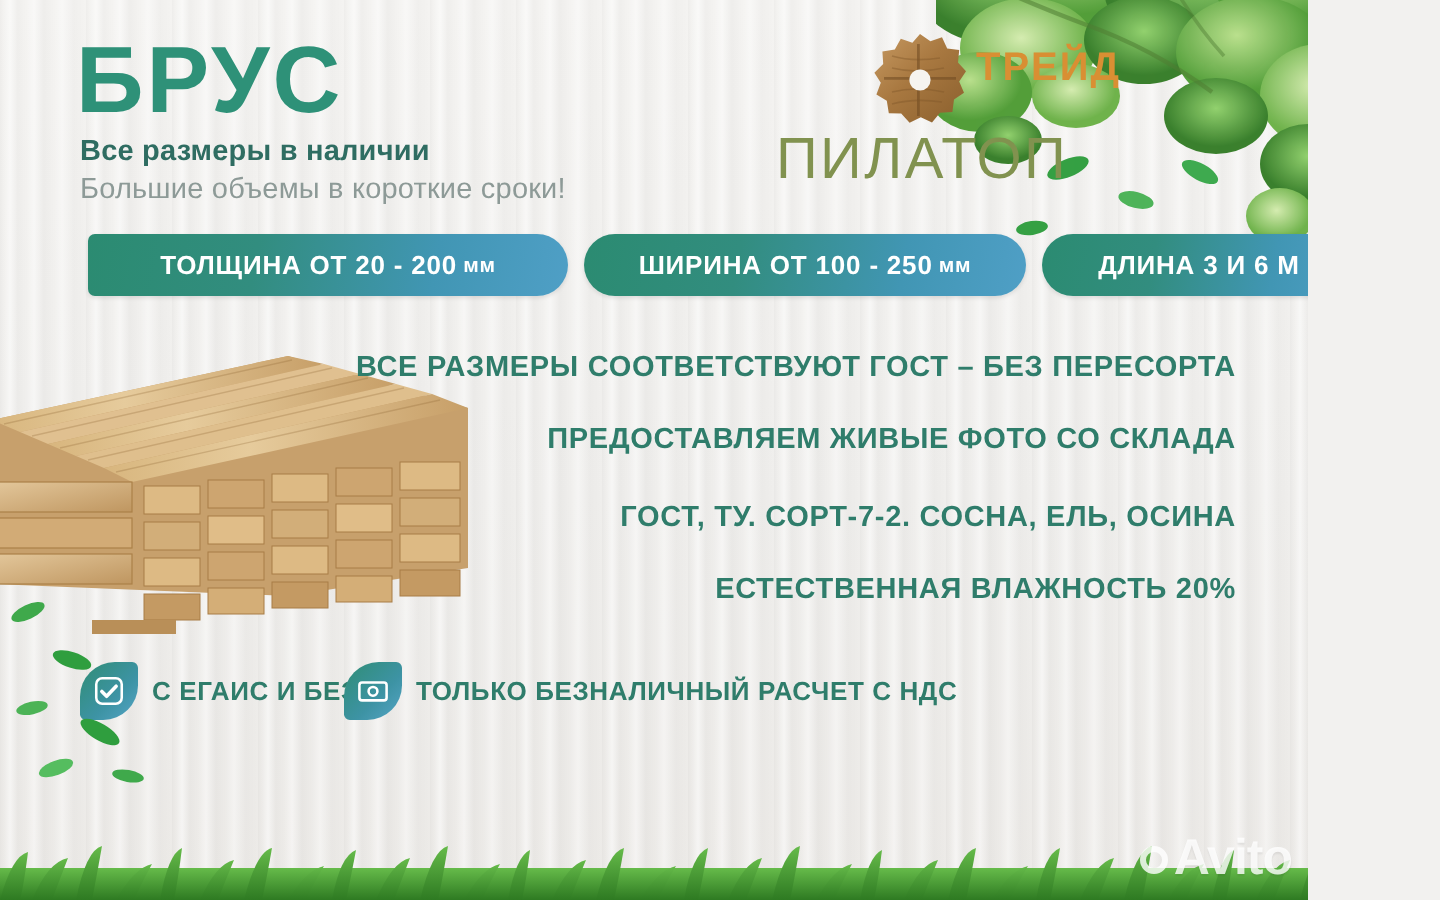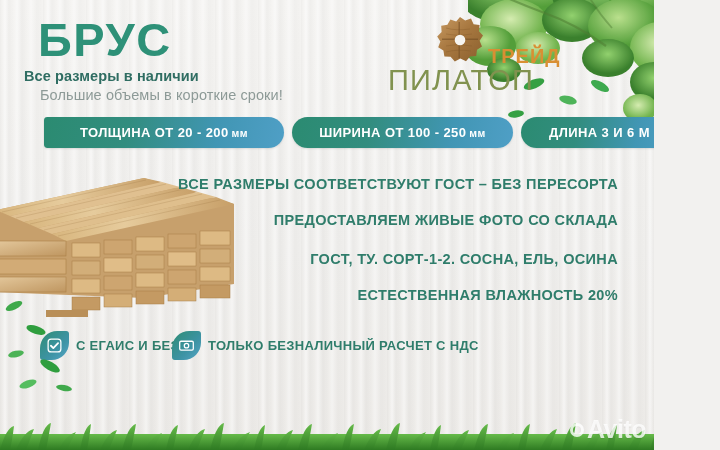--- a/index.html
+++ b/index.html
@@ -27,33 +27,33 @@
   
   .grass { position:absolute; left:0; bottom:0; width:720px; height:40px; pointer-events:none; }
 
   
   .headline {
     position:absolute; left:38px; top:16px;
     font-size:47px; font-weight:bold; color:#2e9178;
     letter-spacing:1.5px; line-height:1;
   }
   .sub1 {
-    position:absolute; left:24px; top:68px;
+    position:absolute; left:40px; top:68px;
     font-size:14.5px; font-weight:bold; color:#2f6d62; letter-spacing:0.1px;
   }
   .sub2 {
     position:absolute; left:40px; top:87px;
     font-size:14.5px; font-weight:normal; color:#8d9a97; letter-spacing:0.1px;
   }
 
   
   .logo { position:absolute; left:388px; top:14px; width:180px; height:88px; }
   .logo-mark { position:absolute; left:48px; top:2px; width:48px; height:48px; }
   .logo-trade {
-    position:absolute; left:100px; top:31px;
+    position:absolute; left:100px; top:9px;
     font-size:20px; font-weight:bold; color:#d98f33; letter-spacing:1px;
   }
   .logo-name {
     position:absolute; left:0px; top:50px;
     font-size:29px; font-weight:normal; color:#81924f; letter-spacing:1.2px;
   }
 
   
   .pill {
     position:absolute; height:31px; border-radius:15.5px 15.5px 15.5px 15.5px;
@@ -282,21 +282,21 @@
             <path d="M64 90 L226 54"></path>
         </g>
 
         <rect x="52" y="164" width="42" height="7" fill="#b98f58"></rect>
       </g>
     </svg>
   </div>
 
   <div class="feat" id="feat0">ВСЕ РАЗМЕРЫ СООТВЕТСТВУЮТ ГОСТ – БЕЗ ПЕРЕСОРТА</div>
   <div class="feat" id="feat1">ПРЕДОСТАВЛЯЕМ ЖИВЫЕ ФОТО СО СКЛАДА</div>
-  <div class="feat" id="feat2">ГОСТ, ТУ. СОРТ-1-2. СОСНА, ЕЛЬ, ОСИНА</div>
+  <div class="feat" id="feat2">ГОСТ, ТУ. СОРТ-7-2. СОСНА, ЕЛЬ, ОСИНА</div>
   <div class="feat" id="feat3">ЕСТЕСТВЕННАЯ ВЛАЖНОСТЬ 20%</div>
 
   <div class="badge-row">
 
     <div class="badge" id="badge0">
       <span class="badge-ic">
         <svg width="17" height="17" viewBox="0 0 20 20">
           <rect x="2.5" y="2.5" width="15" height="15" rx="3.5" fill="none" stroke="#ffffff" stroke-width="1.5"></rect>
           <path d="M5.8 10.3 l2.8 2.8 l5.6 -5.9" fill="none" stroke="#ffffff" stroke-width="2.1" stroke-linecap="round" stroke-linejoin="round"></path>
         </svg>

